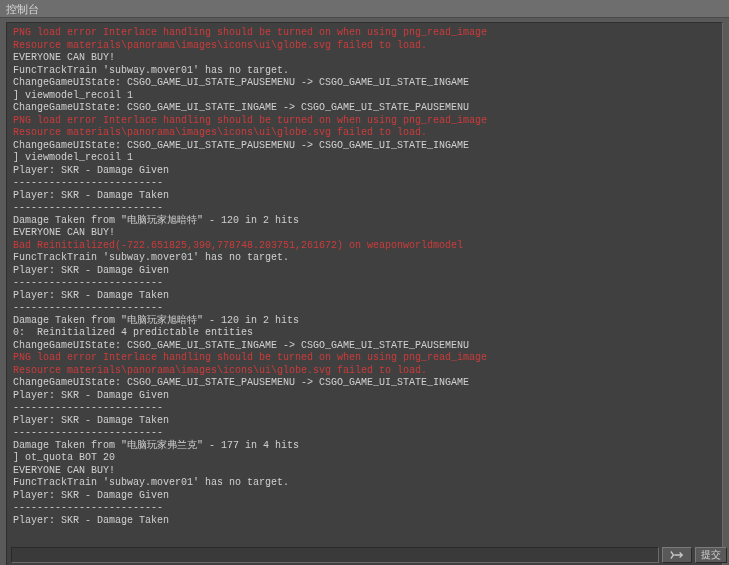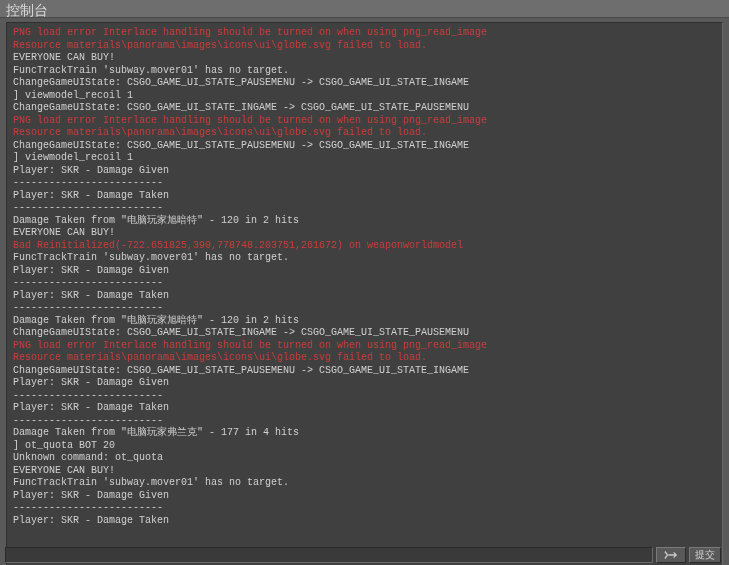--- a/index.html
+++ b/index.html
@@ -11,42 +11,42 @@
       font-size: 10px;
       overflow: hidden;
       position: relative;
     }
     .titlebar {
       background: #6e6e6e;
       height: 18px;
       padding: 2px 6px;
       color: #d8d8d8;
       font-family: Arial, sans-serif;
-      font-size: 14px;
+      font-size: 11px;
       border-bottom: 1px solid #4a4a4a;
     }
     .console-body {
       background: #404040;
       height: 546px;
       padding: 4px 6px;
       overflow: hidden;
       line-height: 12.5px;
       color: #d0d0d0;
       margin: 4px 6px 0 6px;
       border-top: 1px solid #2f2f2f;
       border-left: 1px solid #2f2f2f;
       border-right: 1px solid #6a6a6a;
       border-bottom: 1px solid #6a6a6a;
     }
     .line { white-space: pre; }
     .error { color: #cc3b3b; }
     .footer {
       position: absolute;
       bottom: 2px;
-      right: 8px;
+      right: 2px;
       display: flex;
       gap: 3px;
       align-items: center;
     }
     .input-box {
       width: 648px;
       height: 16px;
       background: #3a3a3a;
       border-top: 1px solid #2a2a2a;
       border-left: 1px solid #2a2a2a;
@@ -95,31 +95,31 @@
     <div class="line">-------------------------</div>
     <div class="line">Damage Taken from "电脑玩家旭暗特" - 120 in 2 hits</div>
     <div class="line">EVERYONE CAN BUY!</div>
     <div class="line error">Bad Reinitialized(-722.651825,390,778748.203751,261672) on weaponworldmodel</div>
     <div class="line">FuncTrackTrain 'subway.mover01' has no target.</div>
     <div class="line">Player: SKR - Damage Given</div>
     <div class="line">-------------------------</div>
     <div class="line">Player: SKR - Damage Taken</div>
     <div class="line">-------------------------</div>
     <div class="line">Damage Taken from "电脑玩家旭暗特" - 120 in 2 hits</div>
+    <div class="line">0:  Reinitialized 4 predictable entities</div>
     <div class="line">ChangeGameUIState: CSGO_GAME_UI_STATE_INGAME -&gt; CSGO_GAME_UI_STATE_PAUSEMENU</div>
     <div class="line error">PNG load error Interlace handling should be turned on when using png_read_image</div>
     <div class="line error">Resource materials\panorama\images\icons\ui\globe.svg failed to load.</div>
     <div class="line">ChangeGameUIState: CSGO_GAME_UI_STATE_PAUSEMENU -&gt; CSGO_GAME_UI_STATE_INGAME</div>
     <div class="line">Player: SKR - Damage Given</div>
     <div class="line">-------------------------</div>
     <div class="line">Player: SKR - Damage Taken</div>
     <div class="line">-------------------------</div>
     <div class="line">Damage Taken from "电脑玩家弗兰克" - 177 in 4 hits</div>
     <div class="line">] ot_quota BOT 20</div>
-    <div class="line">Unknown command: ot_quota</div>
     <div class="line">EVERYONE CAN BUY!</div>
     <div class="line">FuncTrackTrain 'subway.mover01' has no target.</div>
     <div class="line">Player: SKR - Damage Given</div>
     <div class="line">-------------------------</div>
     <div class="line">Player: SKR - Damage Taken</div>
   </div>
 
 <div class="footer">
   <div class="input-box"></div>
   <div class="btn icon">

